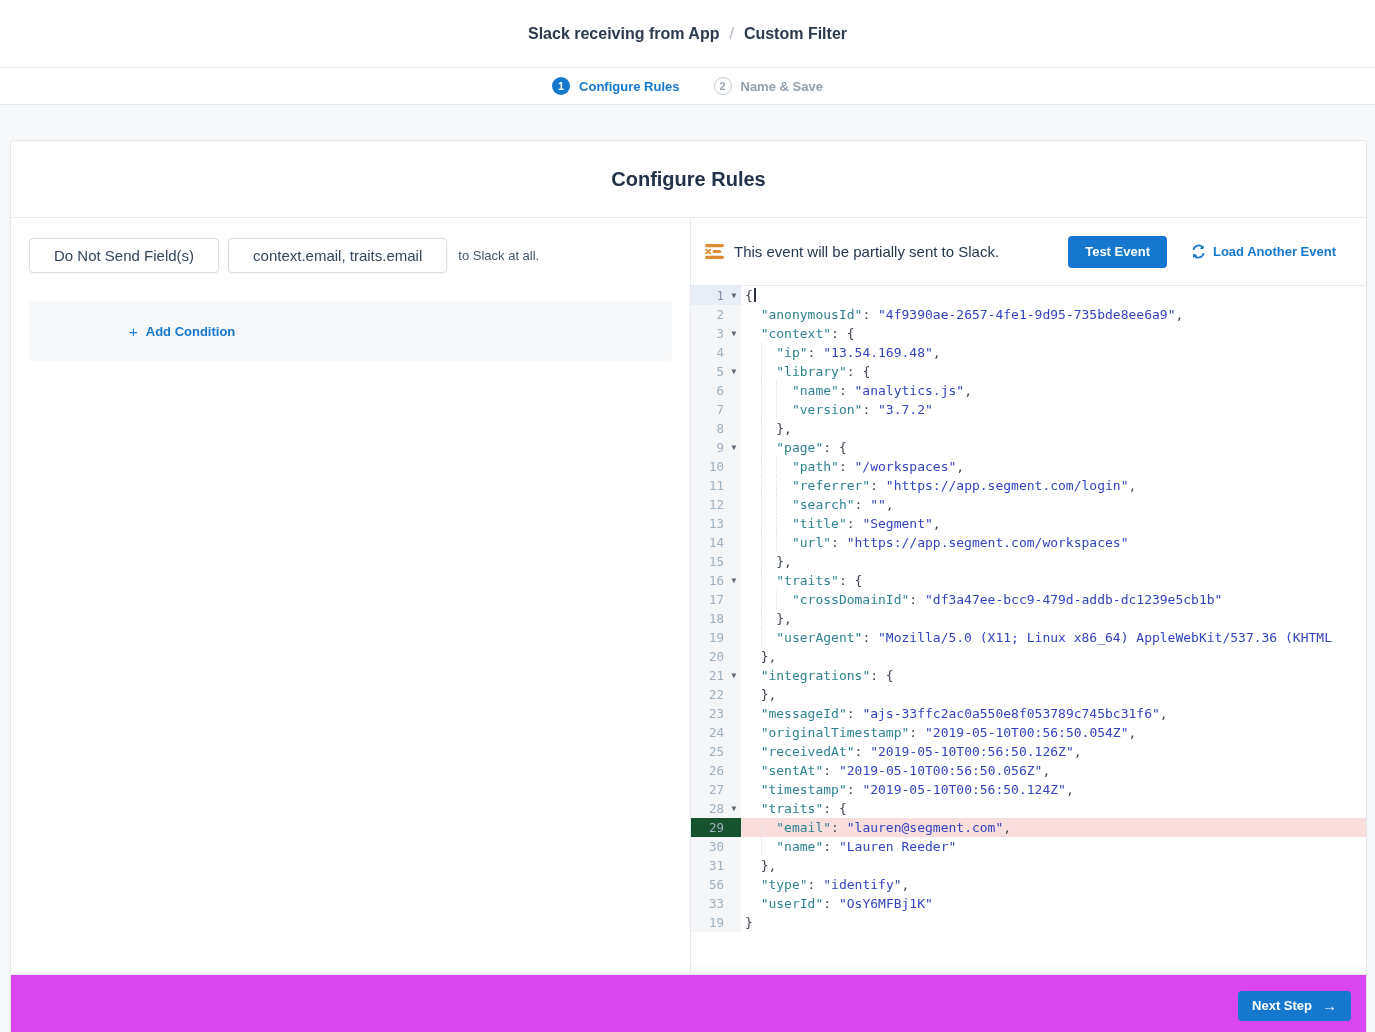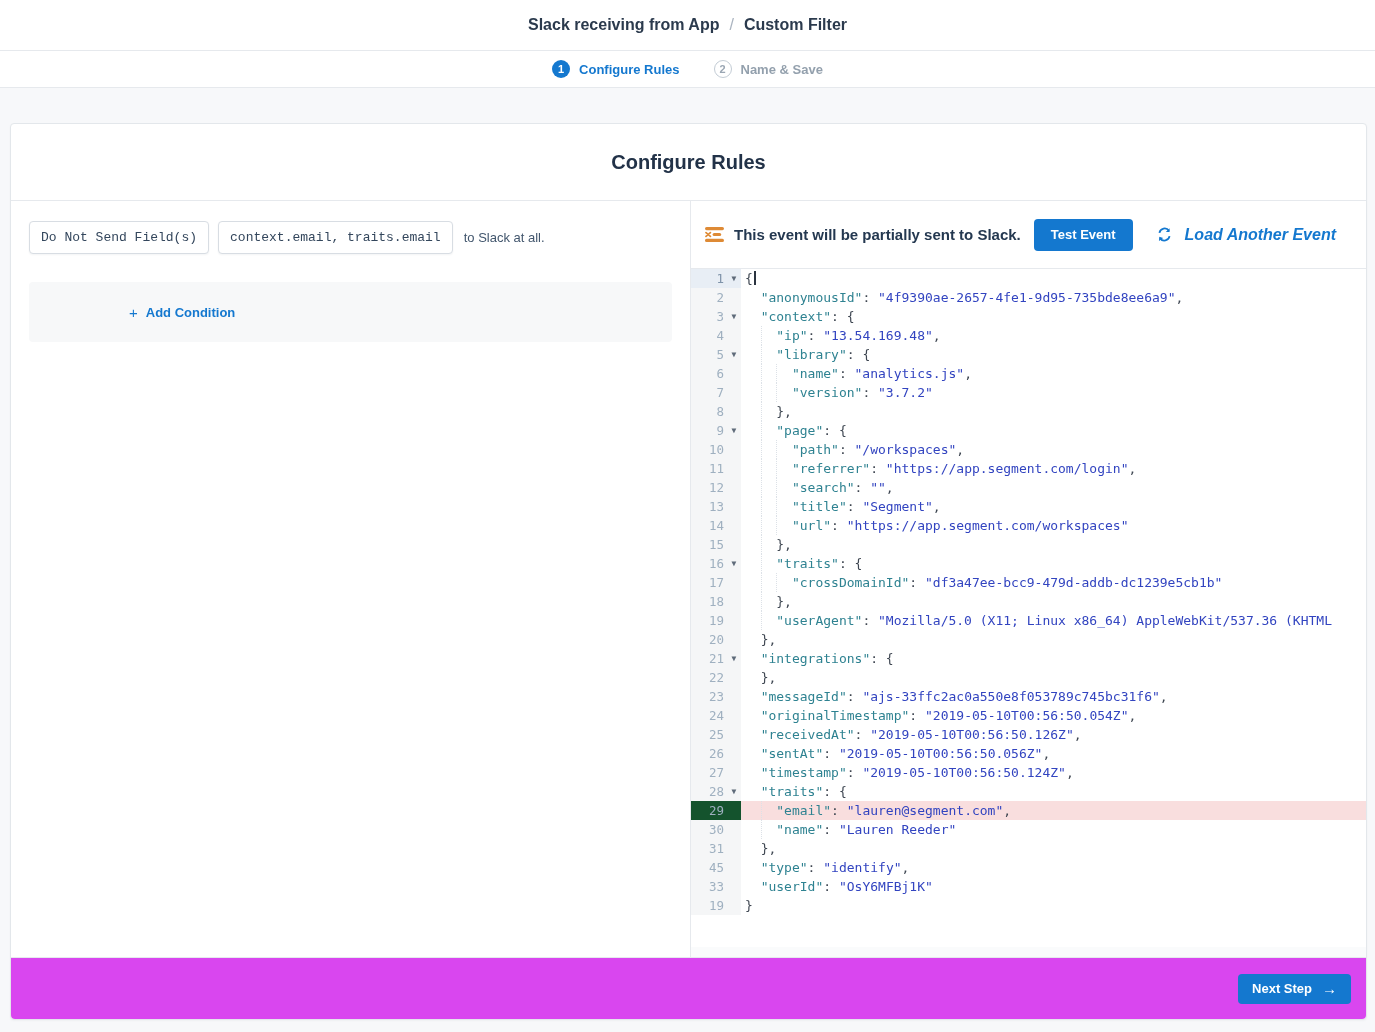--- a/index.html
+++ b/index.html
@@ -10,21 +10,21 @@
   *{box-sizing:border-box;margin:0;padding:0;}
   html,body{width:1375px;height:1032px;}
   body{
     font-family:"Liberation Sans",sans-serif;
     background:var(--pagebg);
     color:var(--navy);
     overflow:hidden;
   }
   
   .topbar{
-    height:51px;background:#fff;border-bottom:1px solid var(--border);
+    height:68px;background:#fff;border-bottom:1px solid var(--border);
     display:flex;align-items:center;justify-content:center;
   }
   .breadcrumb{font-size:16px;font-weight:600;color:#2b3a4d;display:flex;gap:10px;align-items:center;}
   .breadcrumb .sep{color:#a9b3bf;font-weight:400;}
   .stepbar{
     height:37px;background:#fff;border-bottom:1px solid var(--border);
     display:flex;align-items:center;justify-content:center;gap:34px;
   }
   .step{display:flex;align-items:center;gap:9px;font-size:13px;font-weight:700;cursor:pointer;}
   .step-circle{
@@ -46,50 +46,50 @@
     height:77px;border-bottom:1px solid var(--border);
     display:flex;align-items:center;justify-content:center;flex:none;
   }
   .card-title{font-size:20px;font-weight:700;color:#223248;}
   .card-body{display:flex;flex:1;min-height:0;}
   
   .left-pane{width:680px;flex:none;border-right:1px solid var(--border);padding:20px 18px 0 18px;}
   .rule-row{display:flex;align-items:center;gap:9px;}
   .select-btn{
     background:#fff;border:1px solid #d8dde3;border-radius:4px;
-    padding:8px 11px;font-size:13px;color:#33465c;font-family:Liberation Mono, monospace;
+    padding:8px 24px;font-size:15px;color:#33465c;font-family:Liberation Sans, sans-serif;
     box-shadow:0 1px 2px rgba(27,39,51,.05);cursor:pointer;white-space:nowrap;
   }
   .rule-suffix{font-size:13px;color:#42566d;margin-left:2px;text-align:center;}
   .add-condition-box{
     margin-top:28px;height:60px;background:#f7f8f9;border-radius:4px;
     display:flex;align-items:center;padding-left:100px;
   }
   .add-condition{
     color:var(--blue);font-size:13px;font-weight:600;text-decoration:none;
     display:flex;align-items:center;gap:8px;cursor:pointer;
   }
   .add-condition .plus{font-size:15px;font-weight:400;line-height:1;}
   
   .right-pane{flex:1;display:flex;flex-direction:column;min-width:0;}
   .preview-header{
     height:68px;flex:none;border-bottom:1px solid var(--border);
     display:flex;align-items:center;padding:0 30px 0 14px;gap:10px;
   }
   .partial-icon{display:flex;align-items:center;color:var(--orange);flex:none;}
-  .status-msg{font-size:15px;font-weight:700;color:var(--navy);white-space:nowrap;}
+  .status-msg{font-size:15px;font-weight:400;color:var(--navy);white-space:nowrap;}
   .preview-actions{margin-left:auto;display:flex;align-items:center;gap:24px;}
   .btn-primary{
     background:var(--blue);color:#fff;border:none;border-radius:4px;
     font-family:"Liberation Sans",sans-serif;font-size:13px;font-weight:700;
     padding:0 17px;height:32px;cursor:pointer;white-space:nowrap;
   }
   .link-btn{
-    color:var(--blue);font-size:16px;font-weight:600;text-decoration:none;
-    display:flex;align-items:center;gap:13px;cursor:pointer;white-space:nowrap;font-style:italic;
+    color:var(--blue);font-size:13px;font-weight:600;text-decoration:none;
+    display:flex;align-items:center;gap:7px;cursor:pointer;white-space:nowrap;
   }
   .link-btn svg{display:block;}
   
   .editor{
     height:678px;flex:none;overflow:hidden;background:#fff;
     font-family:"DejaVu Sans Mono",monospace;font-size:13px;line-height:19px;
     cursor:text;
   }
   .code-row{display:flex;height:19px;white-space:pre;}
   .gutter-cell{
@@ -216,21 +216,21 @@
               <div class="code-row"><div class="gutter-cell"><span class="ln">22</span><span class="fold"></span></div><div class="code-cell"><span class="ind"></span><span class="tok-p">},</span></div></div>
               <div class="code-row"><div class="gutter-cell"><span class="ln">23</span><span class="fold"></span></div><div class="code-cell"><span class="ind"></span><span class="tok-k">"messageId"</span><span class="tok-p">: </span><span class="tok-s">"ajs-33ffc2ac0a550e8f053789c745bc31f6"</span><span class="tok-p">,</span></div></div>
               <div class="code-row"><div class="gutter-cell"><span class="ln">24</span><span class="fold"></span></div><div class="code-cell"><span class="ind"></span><span class="tok-k">"originalTimestamp"</span><span class="tok-p">: </span><span class="tok-s">"2019-05-10T00:56:50.054Z"</span><span class="tok-p">,</span></div></div>
               <div class="code-row"><div class="gutter-cell"><span class="ln">25</span><span class="fold"></span></div><div class="code-cell"><span class="ind"></span><span class="tok-k">"receivedAt"</span><span class="tok-p">: </span><span class="tok-s">"2019-05-10T00:56:50.126Z"</span><span class="tok-p">,</span></div></div>
               <div class="code-row"><div class="gutter-cell"><span class="ln">26</span><span class="fold"></span></div><div class="code-cell"><span class="ind"></span><span class="tok-k">"sentAt"</span><span class="tok-p">: </span><span class="tok-s">"2019-05-10T00:56:50.056Z"</span><span class="tok-p">,</span></div></div>
               <div class="code-row"><div class="gutter-cell"><span class="ln">27</span><span class="fold"></span></div><div class="code-cell"><span class="ind"></span><span class="tok-k">"timestamp"</span><span class="tok-p">: </span><span class="tok-s">"2019-05-10T00:56:50.124Z"</span><span class="tok-p">,</span></div></div>
               <div class="code-row"><div class="gutter-cell"><span class="ln">28</span><span class="fold">▼</span></div><div class="code-cell"><span class="ind"></span><span class="tok-k">"traits"</span><span class="tok-p">: {</span></div></div>
               <div class="code-row hl"><div class="gutter-cell"><span class="ln">29</span><span class="fold"></span></div><div class="code-cell"><span class="ind"></span><span class="ind guide"></span><span class="tok-k">"email"</span><span class="tok-p">: </span><span class="tok-s">"lauren@segment.com"</span><span class="tok-p">,</span></div></div>
               <div class="code-row"><div class="gutter-cell"><span class="ln">30</span><span class="fold"></span></div><div class="code-cell"><span class="ind"></span><span class="ind guide"></span><span class="tok-k">"name"</span><span class="tok-p">: </span><span class="tok-s">"Lauren Reeder"</span></div></div>
               <div class="code-row"><div class="gutter-cell"><span class="ln">31</span><span class="fold"></span></div><div class="code-cell"><span class="ind"></span><span class="tok-p">},</span></div></div>
-              <div class="code-row"><div class="gutter-cell"><span class="ln">45</span><span class="fold"></span></div><div class="code-cell"><span class="ind"></span><span class="tok-k">"type"</span><span class="tok-p">: </span><span class="tok-s">"identify"</span><span class="tok-p">,</span></div></div>
+              <div class="code-row"><div class="gutter-cell"><span class="ln">56</span><span class="fold"></span></div><div class="code-cell"><span class="ind"></span><span class="tok-k">"type"</span><span class="tok-p">: </span><span class="tok-s">"identify"</span><span class="tok-p">,</span></div></div>
               <div class="code-row"><div class="gutter-cell"><span class="ln">33</span><span class="fold"></span></div><div class="code-cell"><span class="ind"></span><span class="tok-k">"userId"</span><span class="tok-p">: </span><span class="tok-s">"OsY6MFBj1K"</span></div></div>
               <div class="code-row"><div class="gutter-cell"><span class="ln">19</span><span class="fold"></span></div><div class="code-cell"><span class="tok-p">}</span></div></div>
             </div>
         </div>
         <div class="editor-scrollbar"></div>
       </div>
     </div>
 
     <div class="card-footer">
       <button class="btn-primary next-btn">

